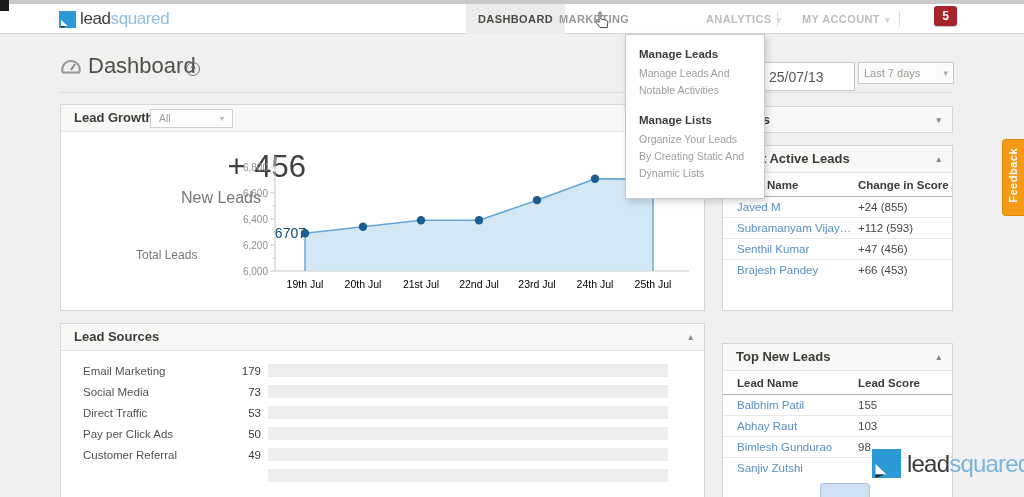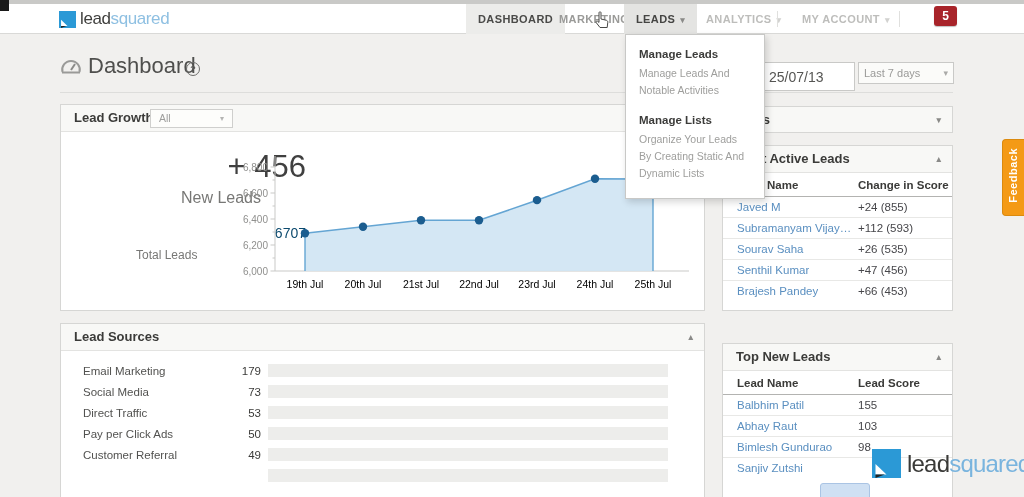--- a/index.html
+++ b/index.html
@@ -108,21 +108,20 @@
     <div class="brand">
       <svg class="brand-icon" viewBox="0 0 100 100">
         <rect x="0" y="0" width="100" height="100" fill="#2b99d6"></rect>
         <polygon points="12,52 12,88 50,88" fill="#ffffff"></polygon>
         <polygon points="12,88 44,88 12,100" fill="#222220"></polygon>
       </svg>
       <span class="brand-text"><span class="dark">lead</span><span class="light">squared</span></span>
     </div>
     <div class="nav-item st-active" style="left:466px;"><span>DASHBOARD</span></div>
     <div class="nav-item st-normal" style="left:547px;"><span>MARKETING</span></div>
-    <div class="nav-item st-open" style="left:624px;"><span>LEADS</span><span class="caret">▾</span></div>
     <div class="nav-item st-muted" style="left:694px;"><span>ANALYTICS</span><span class="caret">▾</span></div>
     <div class="nav-divider" style="left:777px;"></div>
     <div class="nav-item st-muted" style="left:790px;"><span>MY ACCOUNT</span><span class="caret">▾</span></div>
     <div class="nav-divider" style="left:899px;"></div>
   </div>
   <div class="corner-mark"></div>
   <div class="badge">5</div>
 
   <svg class="cursor-hand" width="17" height="19" viewBox="0 0 17 19">
     <path d="M6 1.6 C6 .6 8 .6 8 1.6 L8 8 L13.4 9.3 C14.3 9.5 14.9 10.3 14.8 11.2 L14.2 16.5 L7 16.5 L3.2 11.6 C2.5 10.7 3.6 9.5 4.5 10.2 L6 11.4 Z" fill="#ffffff" stroke="#4a4a48" stroke-width="1"></path>
@@ -255,24 +254,20 @@
         </div>
         <div class="lt-row">
           <span class="lt-name">Javed M</span>
           <span class="lt-val">+24 (855)</span>
         </div>
         <div class="lt-row">
           <span class="lt-name">Subramanyam Vijayanaga...</span>
           <span class="lt-val">+112 (593)</span>
         </div>
         <div class="lt-row">
-          <span class="lt-name">Sourav Saha</span>
-          <span class="lt-val">+26 (535)</span>
-        </div>
-        <div class="lt-row">
           <span class="lt-name">Senthil Kumar</span>
           <span class="lt-val">+47 (456)</span>
         </div>
         <div class="lt-row">
           <span class="lt-name">Brajesh Pandey</span>
           <span class="lt-val">+66 (453)</span>
         </div>
       </div>
   </div>
 

